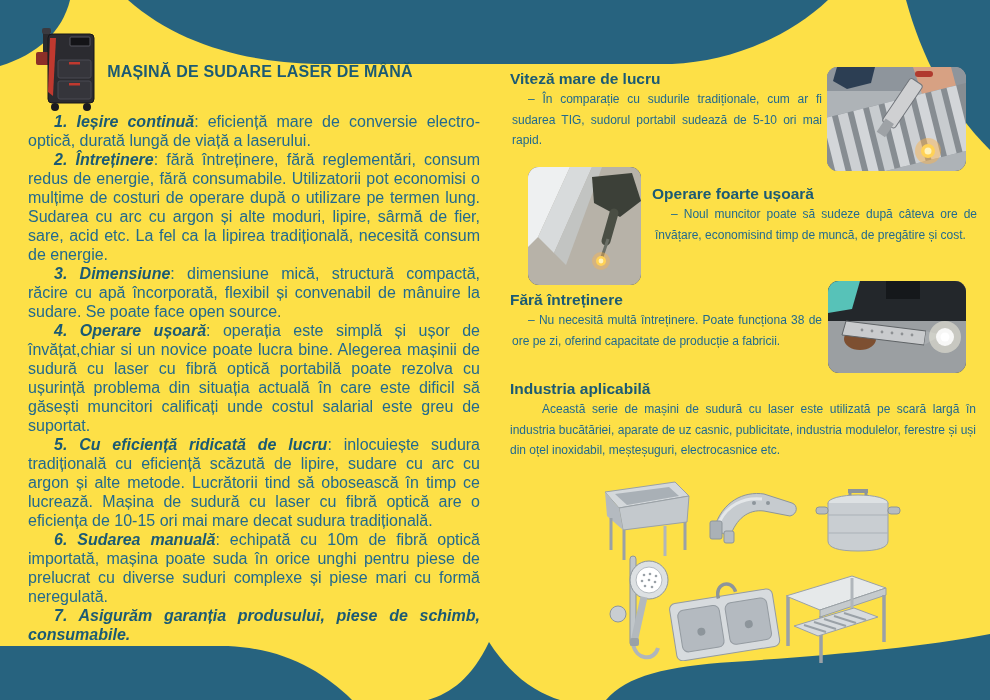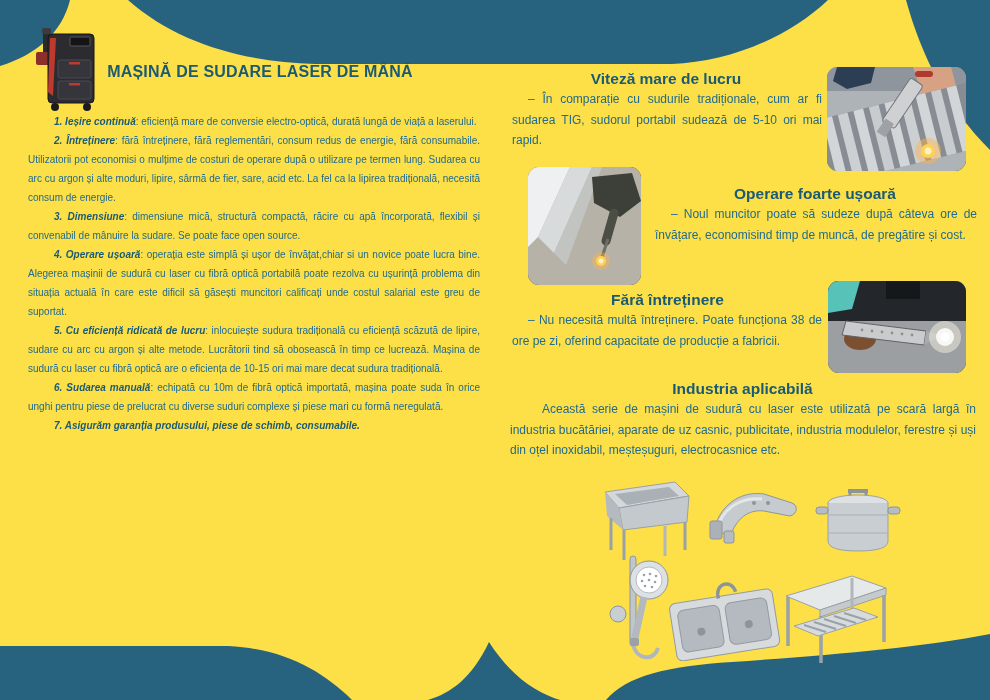--- a/index.html
+++ b/index.html
@@ -9,24 +9,24 @@
     --accent:#27637f;--head:#1b5a74;--body:#226a8e;--sub:#2e7ea5;
   }
   .deco{position:absolute;left:0;top:0;width:990px;height:700px;z-index:0;}
   .deco path{fill:var(--accent);}
   .abs{position:absolute;z-index:1;}
   .title{left:100px;top:63px;width:320px;text-align:center;
          font-size:16px;font-weight:bold;color:var(--head);letter-spacing:.2px;}
   .subtitle{left:100px;top:84px;width:320px;text-align:center;
          font-size:15px;color:var(--sub);letter-spacing:1.5px;}
   .list{left:28px;top:112px;width:452px;color:var(--body);
-        font-size:10px;line-height:19px;text-align:justify;}
+        font-size:16px;line-height:19px;text-align:justify;}
   .li{margin:0;text-indent:26px;}
   .li b{font-style:italic;color:var(--head);}
-  .sec-head{font-size:15.5px;font-weight:bold;color:var(--head);text-align:center;}
+  .sec-head{font-size:15.5px;font-weight:bold;color:var(--head);text-align:left;}
   .sec-body{font-size:12px;line-height:20.5px;color:var(--body);text-align:justify;}
   .s1h{left:510px;top:70px;width:312px;}
   .s1b{left:512px;top:89px;width:310px;text-indent:16px;}
   .s2h{left:652px;top:185px;width:326px;}
   .s2b{left:655px;top:204px;width:322px;text-indent:16px;}
   .s3h{left:510px;top:291px;width:315px;}
   .s3b{left:512px;top:310px;width:310px;text-indent:16px;}
   .s4h{left:510px;top:380px;width:465px;}
   .s4b{left:510px;top:399px;width:466px;text-indent:32px;}
   .photo{border-radius:11px;overflow:hidden;box-shadow:0 0 0 2.5px #2f3237 inset;}

